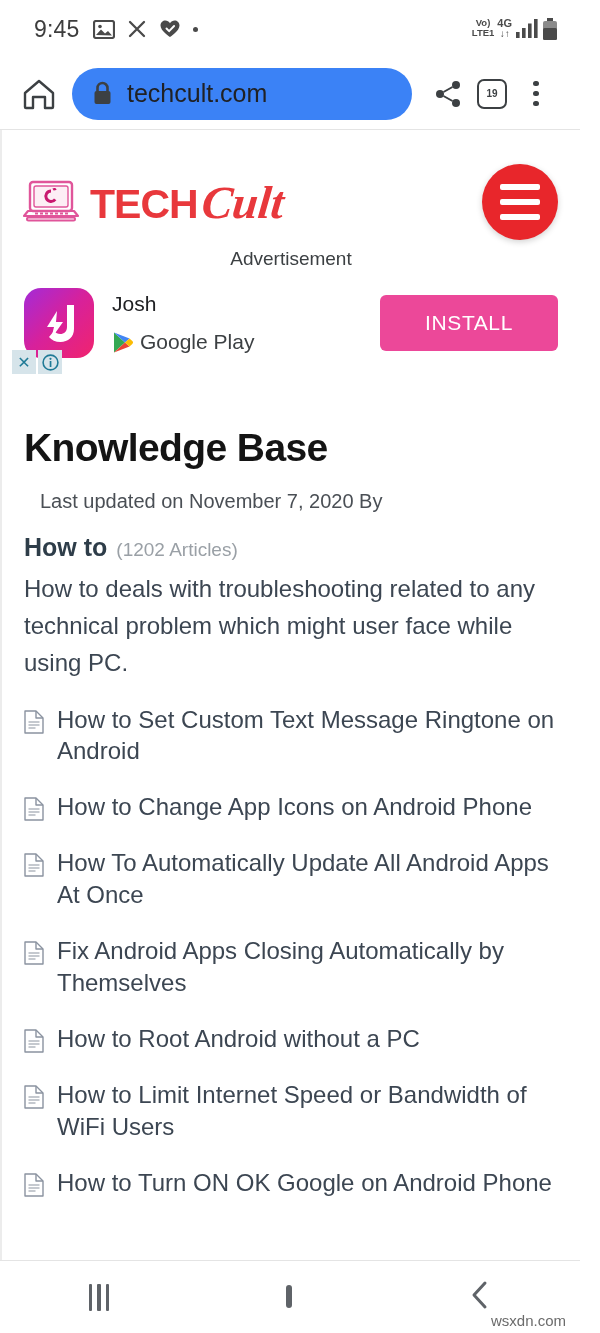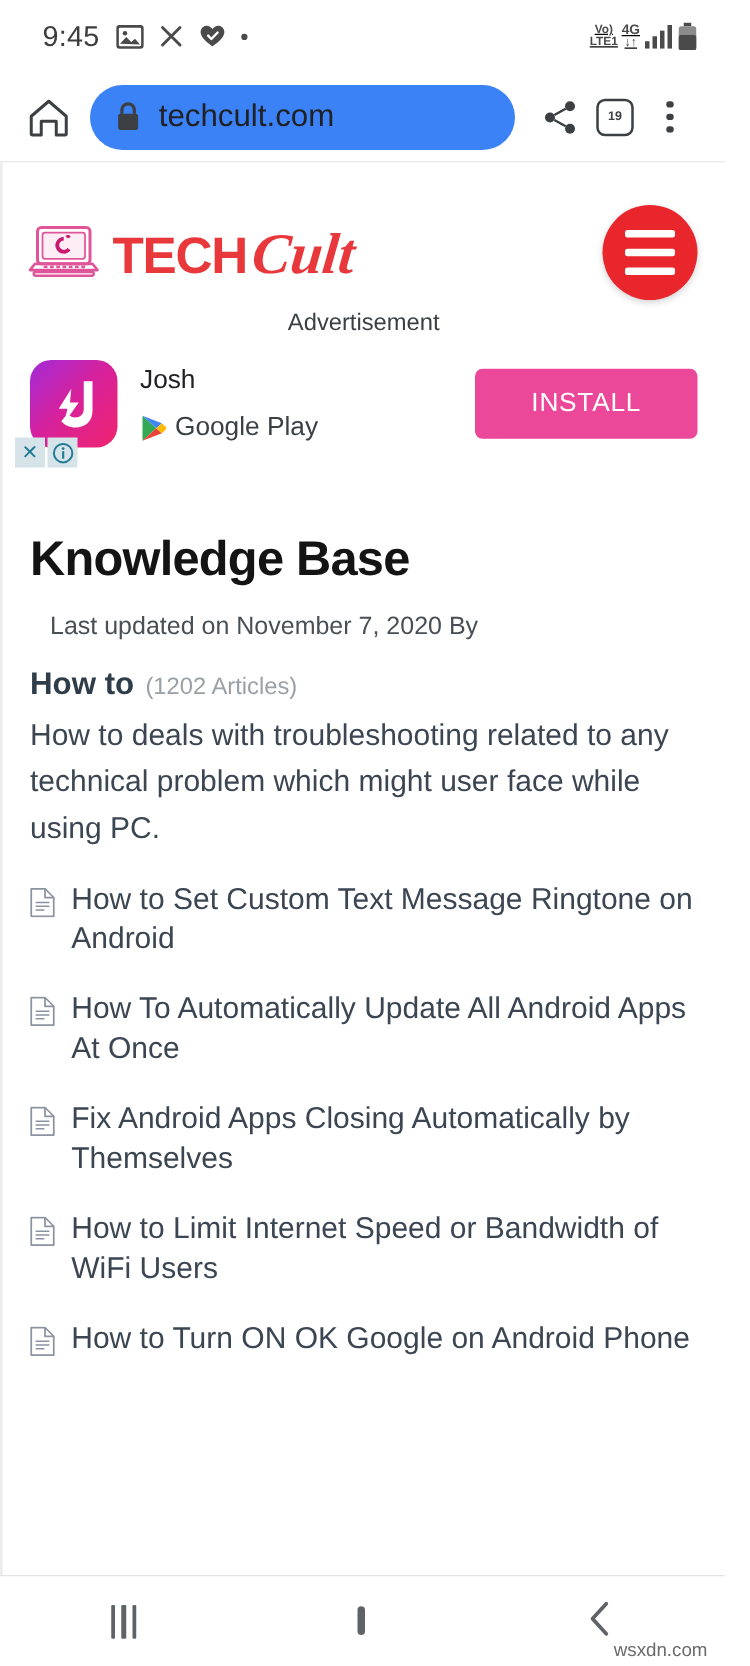--- a/index.html
+++ b/index.html
@@ -11,21 +11,21 @@
   }
   .phone { width: 580px; height: 1333px; display: flex; flex-direction: column; background:#fff; }
 
   
   .statusbar {
     height: 58px; display: flex; align-items: center;
     padding: 0 22px 0 34px; background: #fff; flex: 0 0 58px;
   }
   .sb-time { font-size: 23px; color: #3d3d3d; letter-spacing: .2px; font-family:"Liberation Sans",sans-serif; }
   .sb-left-icons { display: flex; align-items: center; gap: 12px; margin-left: 13px; }
-  .sb-right { margin-left: auto; display: flex; align-items: center; gap: 3px; text-decoration: underline; }
+  .sb-right { margin-left: auto; display: flex; align-items: flex-start; gap: 3px; }
   .ic { display:inline-block; }
   .ic svg { display:block; }
   .volte { font-size: 9.5px; line-height: 10px; color:#4a4a4a; text-align:center; font-family:"Liberation Sans",sans-serif; font-weight:700; }
   .net4g { font-size: 11px; line-height: 11px; color:#4a4a4a; text-align:center; font-weight:700; font-family:"Liberation Sans",sans-serif;}
   .net-sub { font-size: 10px; line-height:10px; color:#4a4a4a; text-align:center;}
   .dot-small { width:5px; height:5px; border-radius:50%; background:#4a4a4a; }
 
   
   .toolbar {
     height: 72px; flex: 0 0 72px; display:flex; align-items:center;
@@ -339,33 +339,57 @@
         <li>
           <span class="doc-ic ic">
             <svg width="20" height="24" viewBox="0 0 20 24">
                 <path d="M1 1h11l7 7v15H1z" fill="#fff" stroke="#8b93a0" stroke-width="1.4" stroke-linejoin="round"></path>
                 <path d="M12 1v7h7" fill="none" stroke="#8b93a0" stroke-width="1.4" stroke-linejoin="round"></path>
                 <g stroke="#8b93a0" stroke-width="1.2">
                   <path d="M4.5 12h11M4.5 15h11M4.5 18h7"></path>
                 </g>
               </svg>
           </span>
+          <span class="art-text">How to Change App Icons on Android Phone</span>
+        </li>
+        <li>
+          <span class="doc-ic ic">
+            <svg width="20" height="24" viewBox="0 0 20 24">
+                <path d="M1 1h11l7 7v15H1z" fill="#fff" stroke="#8b93a0" stroke-width="1.4" stroke-linejoin="round"></path>
+                <path d="M12 1v7h7" fill="none" stroke="#8b93a0" stroke-width="1.4" stroke-linejoin="round"></path>
+                <g stroke="#8b93a0" stroke-width="1.2">
+                  <path d="M4.5 12h11M4.5 15h11M4.5 18h7"></path>
+                </g>
+              </svg>
+          </span>
           <span class="art-text">How To Automatically Update All Android Apps At Once</span>
         </li>
         <li>
           <span class="doc-ic ic">
             <svg width="20" height="24" viewBox="0 0 20 24">
                 <path d="M1 1h11l7 7v15H1z" fill="#fff" stroke="#8b93a0" stroke-width="1.4" stroke-linejoin="round"></path>
                 <path d="M12 1v7h7" fill="none" stroke="#8b93a0" stroke-width="1.4" stroke-linejoin="round"></path>
                 <g stroke="#8b93a0" stroke-width="1.2">
                   <path d="M4.5 12h11M4.5 15h11M4.5 18h7"></path>
                 </g>
               </svg>
           </span>
           <span class="art-text">Fix Android Apps Closing Automatically by Themselves</span>
+        </li>
+        <li>
+          <span class="doc-ic ic">
+            <svg width="20" height="24" viewBox="0 0 20 24">
+                <path d="M1 1h11l7 7v15H1z" fill="#fff" stroke="#8b93a0" stroke-width="1.4" stroke-linejoin="round"></path>
+                <path d="M12 1v7h7" fill="none" stroke="#8b93a0" stroke-width="1.4" stroke-linejoin="round"></path>
+                <g stroke="#8b93a0" stroke-width="1.2">
+                  <path d="M4.5 12h11M4.5 15h11M4.5 18h7"></path>
+                </g>
+              </svg>
+          </span>
+          <span class="art-text">How to Root Android without a PC</span>
         </li>
         <li>
           <span class="doc-ic ic">
             <svg width="20" height="24" viewBox="0 0 20 24">
                 <path d="M1 1h11l7 7v15H1z" fill="#fff" stroke="#8b93a0" stroke-width="1.4" stroke-linejoin="round"></path>
                 <path d="M12 1v7h7" fill="none" stroke="#8b93a0" stroke-width="1.4" stroke-linejoin="round"></path>
                 <g stroke="#8b93a0" stroke-width="1.2">
                   <path d="M4.5 12h11M4.5 15h11M4.5 18h7"></path>
                 </g>
               </svg>

